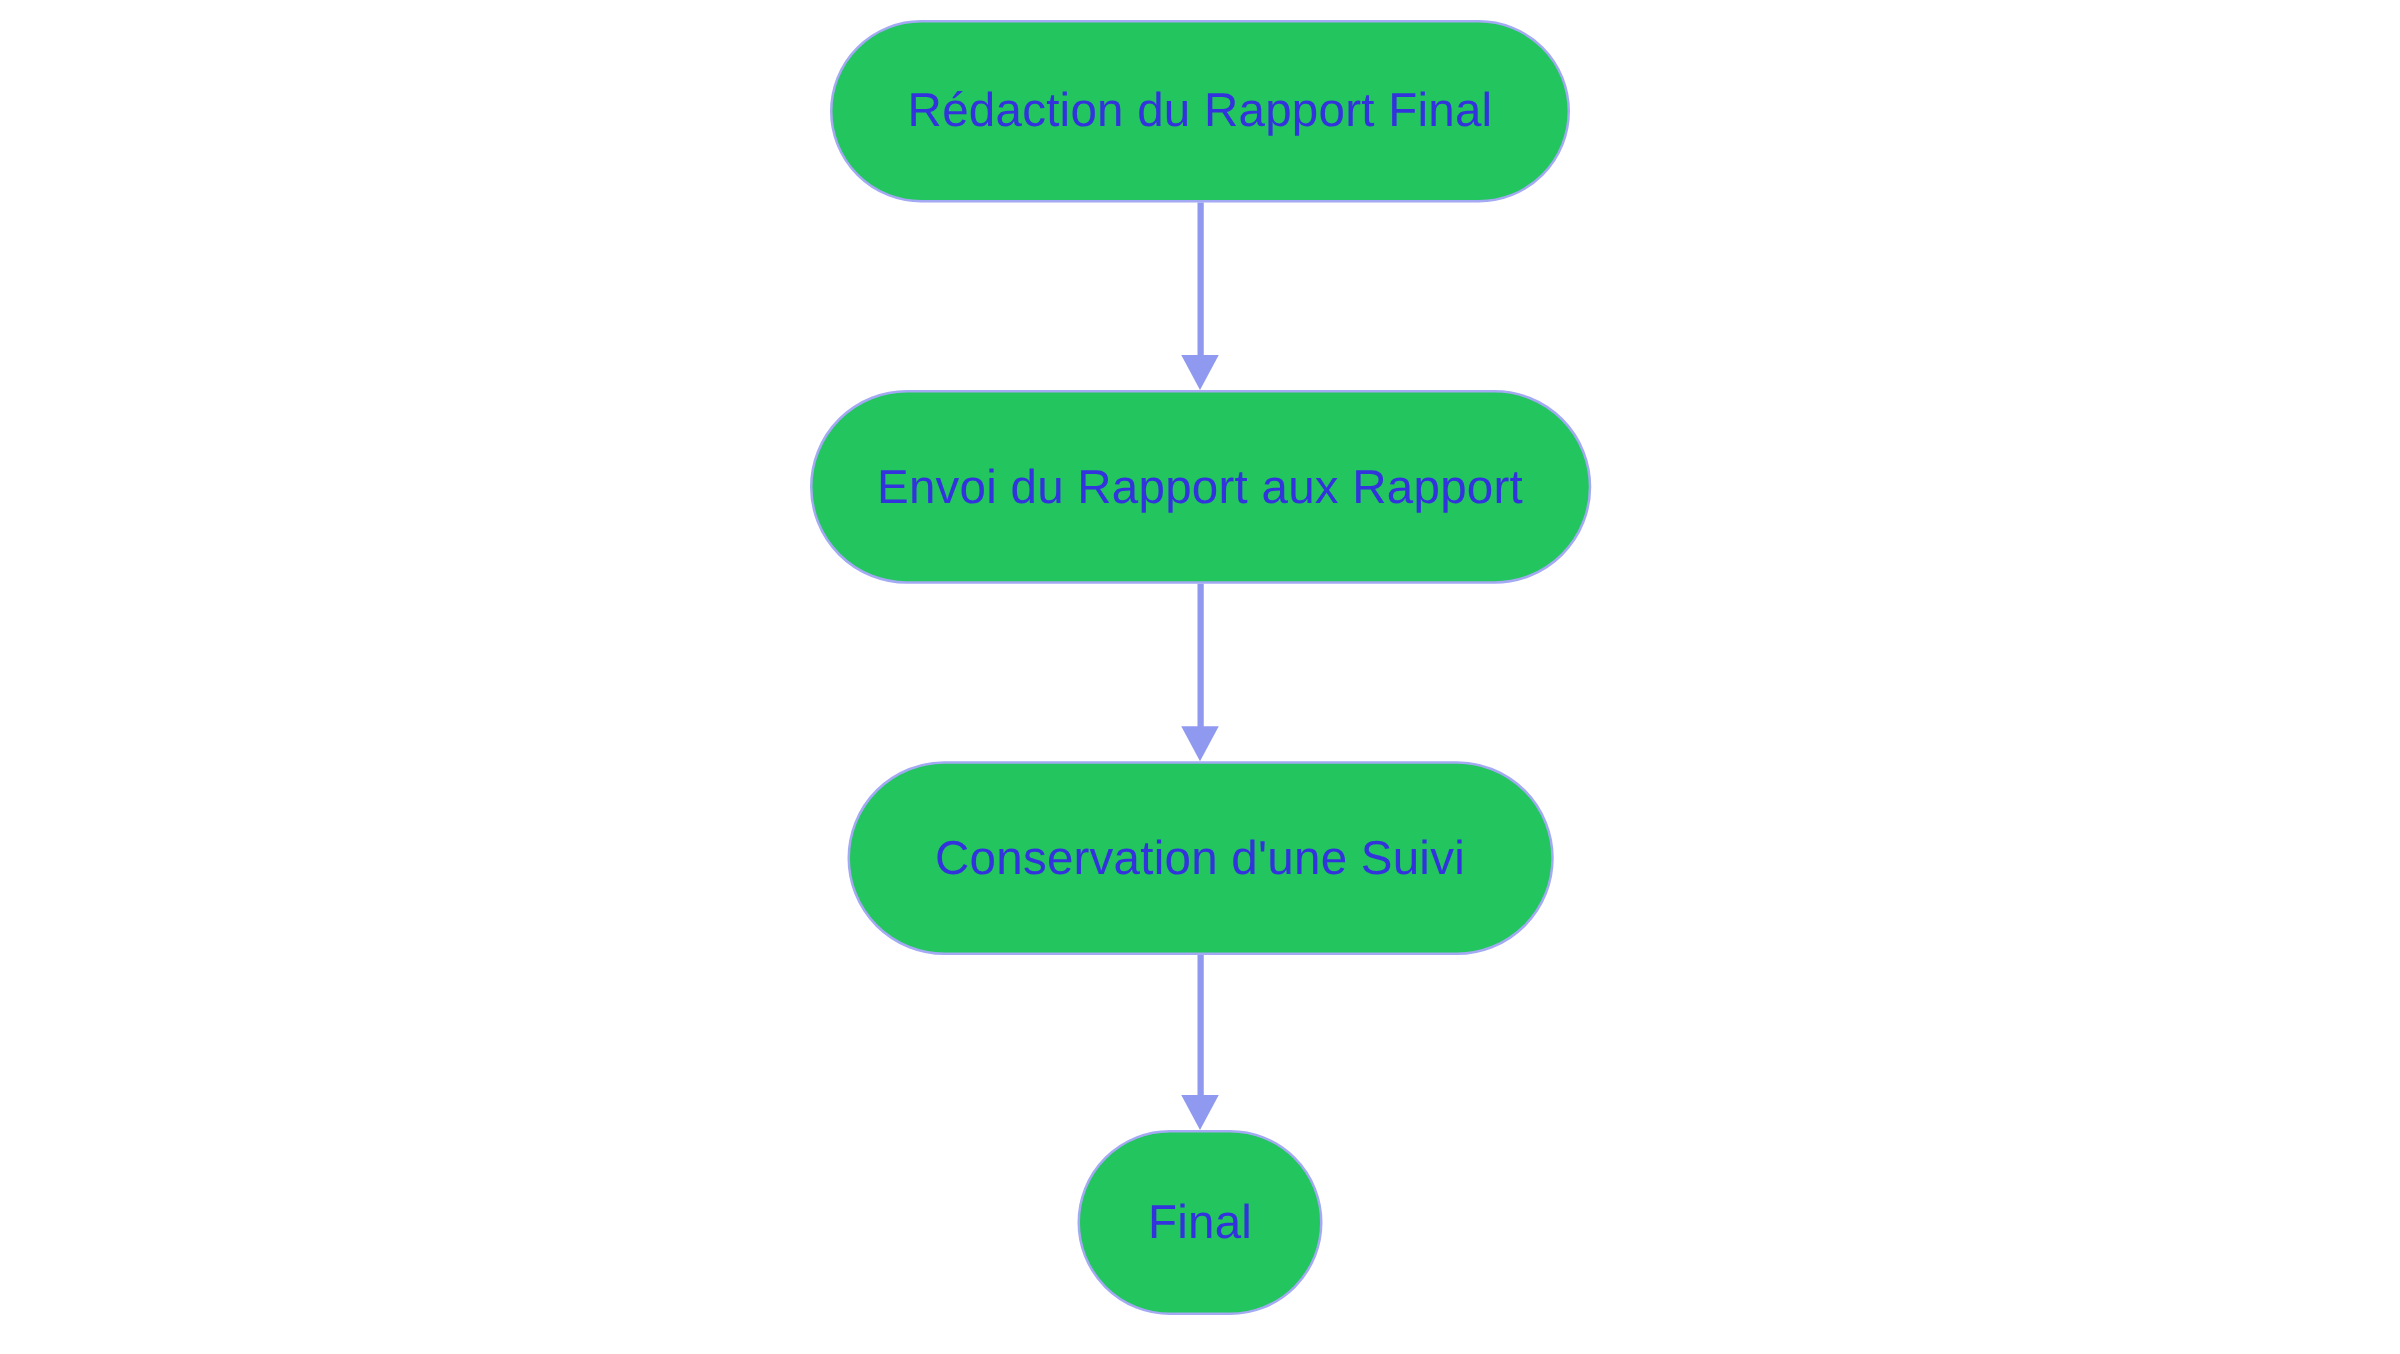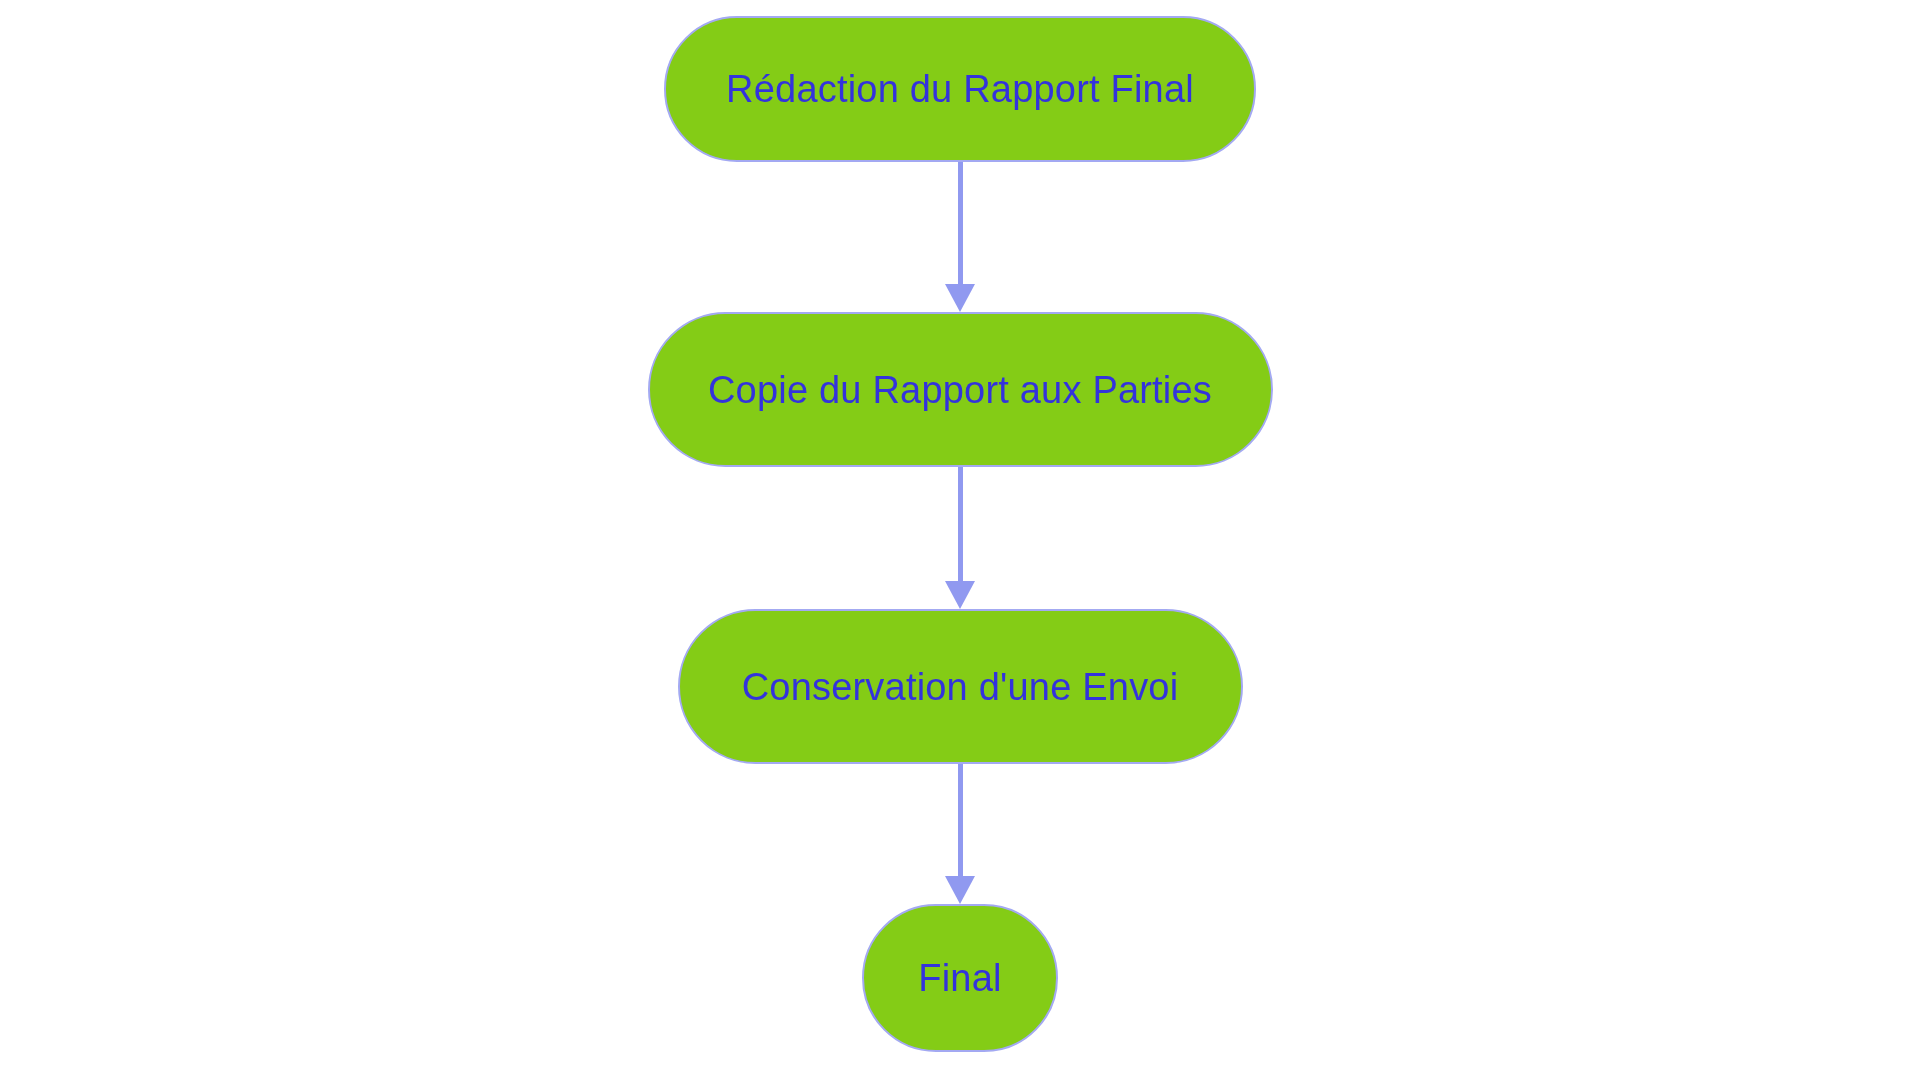--- a/index.html
+++ b/index.html
@@ -32,21 +32,21 @@
     align-items: center;
     justify-content: flex-start;
   }
 
   
   .node {
     box-sizing: border-box;
     display: flex;
     align-items: center;
     justify-content: center;
-    background: #84cc16;
+    background: #22c55e;
     border: 2px solid #a3a9f2;
     color: #3333dd;
     font-size: 38px;
     font-weight: 400;
     letter-spacing: 0.2px;
     white-space: nowrap;
     user-select: none;
   }
 
   .node-label {
@@ -99,30 +99,30 @@
     <div class="node stadium node-1">
       <span class="node-label">Rédaction du Rapport Final</span>
     </div>
 
     <div class="connector connector-1">
       <div class="edge-line"></div>
       <div class="edge-arrowhead"></div>
     </div>
 
     <div class="node stadium node-2">
-      <span class="node-label">Copie du Rapport aux Parties</span>
+      <span class="node-label">Envoi du Rapport aux Rapport</span>
     </div>
 
     <div class="connector connector-2">
       <div class="edge-line"></div>
       <div class="edge-arrowhead"></div>
     </div>
 
     <div class="node stadium node-3">
-      <span class="node-label">Conservation d'une Envoi</span>
+      <span class="node-label">Conservation d'une Suivi</span>
     </div>
 
     <div class="connector connector-3">
       <div class="edge-line"></div>
       <div class="edge-arrowhead"></div>
     </div>
 
     <div class="node stadium node-4">
       <span class="node-label">Final</span>
     </div>

